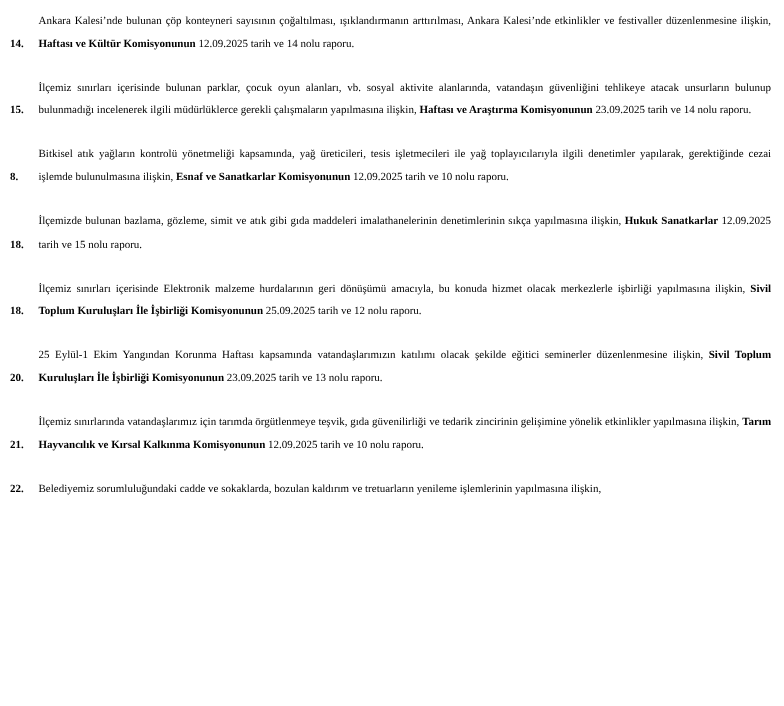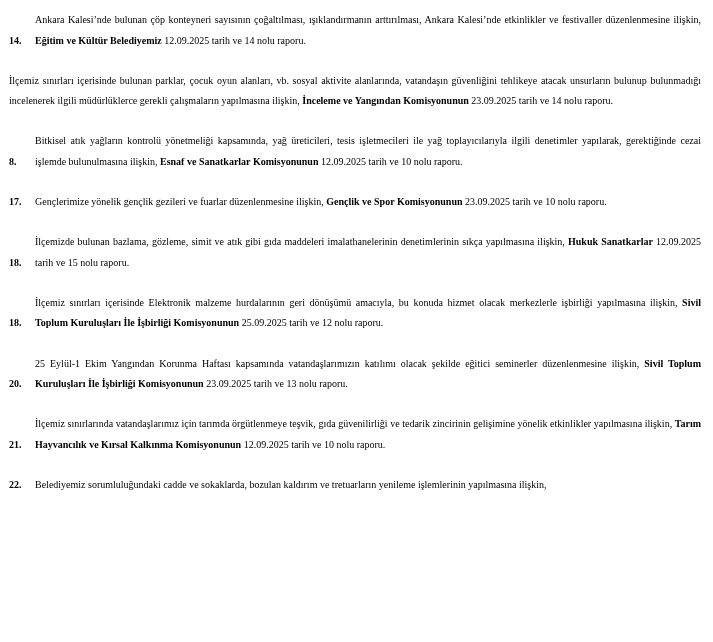--- a/index.html
+++ b/index.html
@@ -19,32 +19,29 @@
   .num { width: 26px; flex: 0 0 26px; font-weight: bold; }
   .txt { flex: 1; text-align: justify; }
   .txt b { font-weight: bold; }
 </style>
 </head>
 <body>
 
 <div class="doc">
   <div class="item">
     <span class="num">14.</span>
-    <span class="txt"><span>Ankara Kalesi’nde bulunan çöp konteyneri sayısının çoğaltılması, ışıklandırmanın arttırılması, Ankara Kalesi’nde etkinlikler ve festivaller düzenlenmesine ilişkin, </span><b>Eğitim ve Kültür Belediyemiz</b><span> 12.09.2025 tarih ve 14 nolu raporu.</span></span>
+    <span class="txt"><span>Ankara Kalesi’nde bulunan çöp konteyneri sayısının çoğaltılması, ışıklandırmanın arttırılması, Ankara Kalesi’nde etkinlikler ve festivaller düzenlenmesine ilişkin, </span><b>Haftası ve Kültür Komisyonunun</b><span> 12.09.2025 tarih ve 14 nolu raporu.</span></span>
   </div>
   <div class="item">
-    <span class="txt"><span>İlçemiz sınırları içerisinde bulunan parklar, çocuk oyun alanları, vb. sosyal aktivite alanlarında, vatandaşın güvenliğini tehlikeye atacak unsurların bulunup bulunmadığı incelenerek ilgili müdürlüklerce gerekli çalışmaların yapılmasına ilişkin, </span><b>İnceleme ve Yangından Komisyonunun</b><span> 23.09.2025 tarih ve 14 nolu raporu.</span></span>
+    <span class="num">15.</span>
+    <span class="txt"><span>İlçemiz sınırları içerisinde bulunan parklar, çocuk oyun alanları, vb. sosyal aktivite alanlarında, vatandaşın güvenliğini tehlikeye atacak unsurların bulunup bulunmadığı incelenerek ilgili müdürlüklerce gerekli çalışmaların yapılmasına ilişkin, </span><b>Haftası ve Araştırma Komisyonunun</b><span> 23.09.2025 tarih ve 14 nolu raporu.</span></span>
   </div>
   <div class="item">
     <span class="num">8.</span>
     <span class="txt"><span>Bitkisel atık yağların kontrolü yönetmeliği kapsamında, yağ üreticileri, tesis işletmecileri ile yağ toplayıcılarıyla ilgili denetimler yapılarak, gerektiğinde cezai işlemde bulunulmasına ilişkin, </span><b>Esnaf ve Sanatkarlar Komisyonunun</b><span> 12.09.2025 tarih ve 10 nolu raporu.</span></span>
-  </div>
-  <div class="item">
-    <span class="num">17.</span>
-    <span class="txt"><span>Gençlerimize yönelik gençlik gezileri ve fuarlar düzenlenmesine ilişkin, </span><b>Gençlik ve Spor Komisyonunun</b><span> 23.09.2025 tarih ve 10 nolu raporu.</span></span>
   </div>
   <div class="item">
     <span class="num">18.</span>
     <span class="txt"><span>İlçemizde bulunan bazlama, gözleme, simit ve atık gibi gıda maddeleri imalathanelerinin denetimlerinin sıkça yapılmasına ilişkin, </span><b>Hukuk Sanatkarlar</b><span> 12.09.2025 tarih ve 15 nolu raporu.</span></span>
   </div>
   <div class="item">
     <span class="num">18.</span>
     <span class="txt"><span>İlçemiz sınırları içerisinde Elektronik malzeme hurdalarının geri dönüşümü amacıyla, bu konuda hizmet olacak merkezlerle işbirliği yapılmasına ilişkin, </span><b>Sivil Toplum Kuruluşları İle İşbirliği Komisyonunun</b><span> 25.09.2025 tarih ve 12 nolu raporu.</span></span>
   </div>
   <div class="item">

